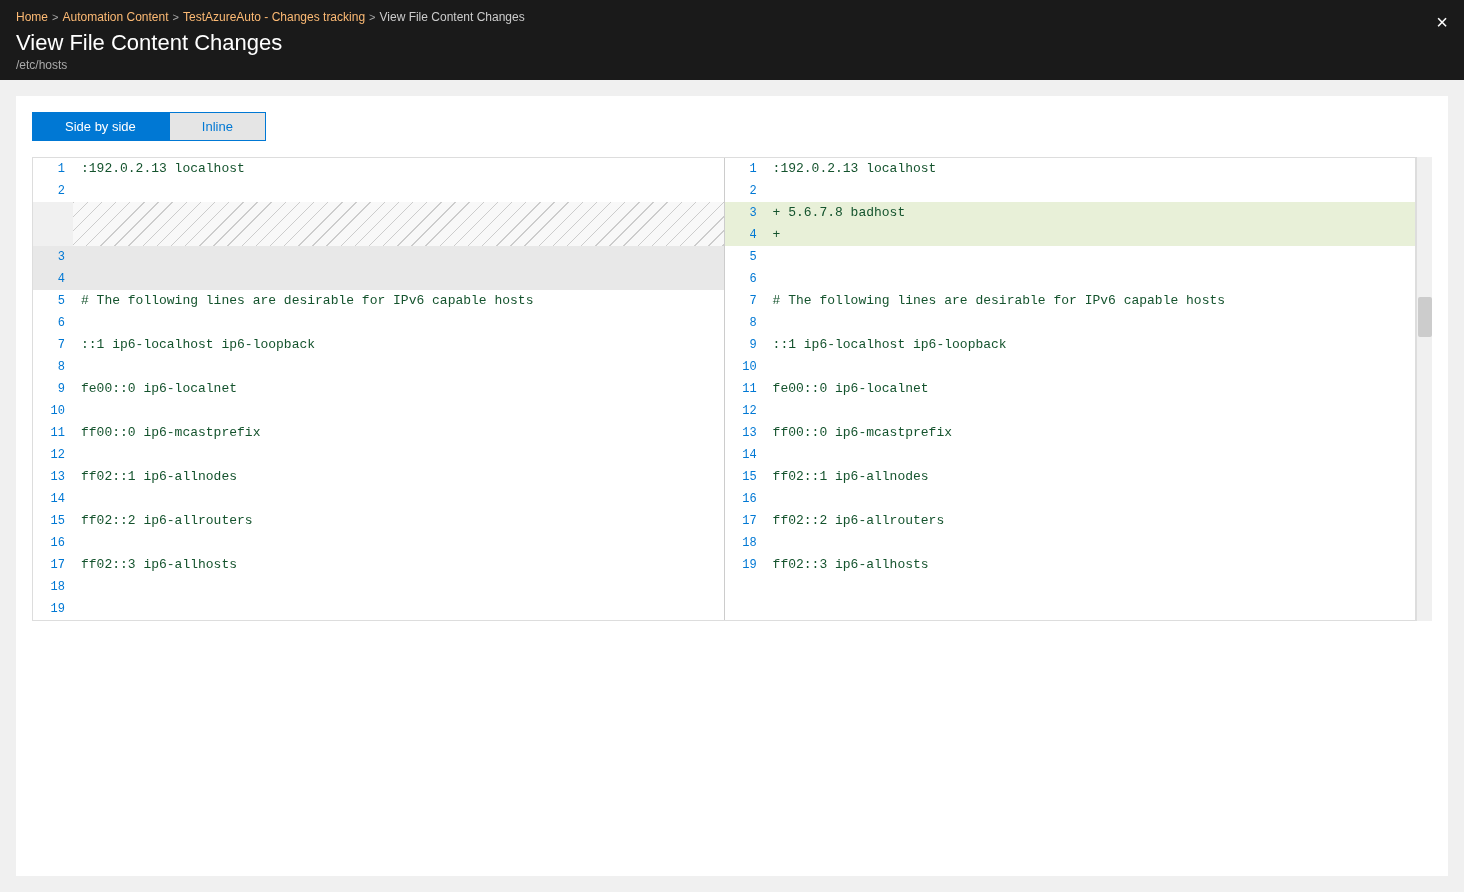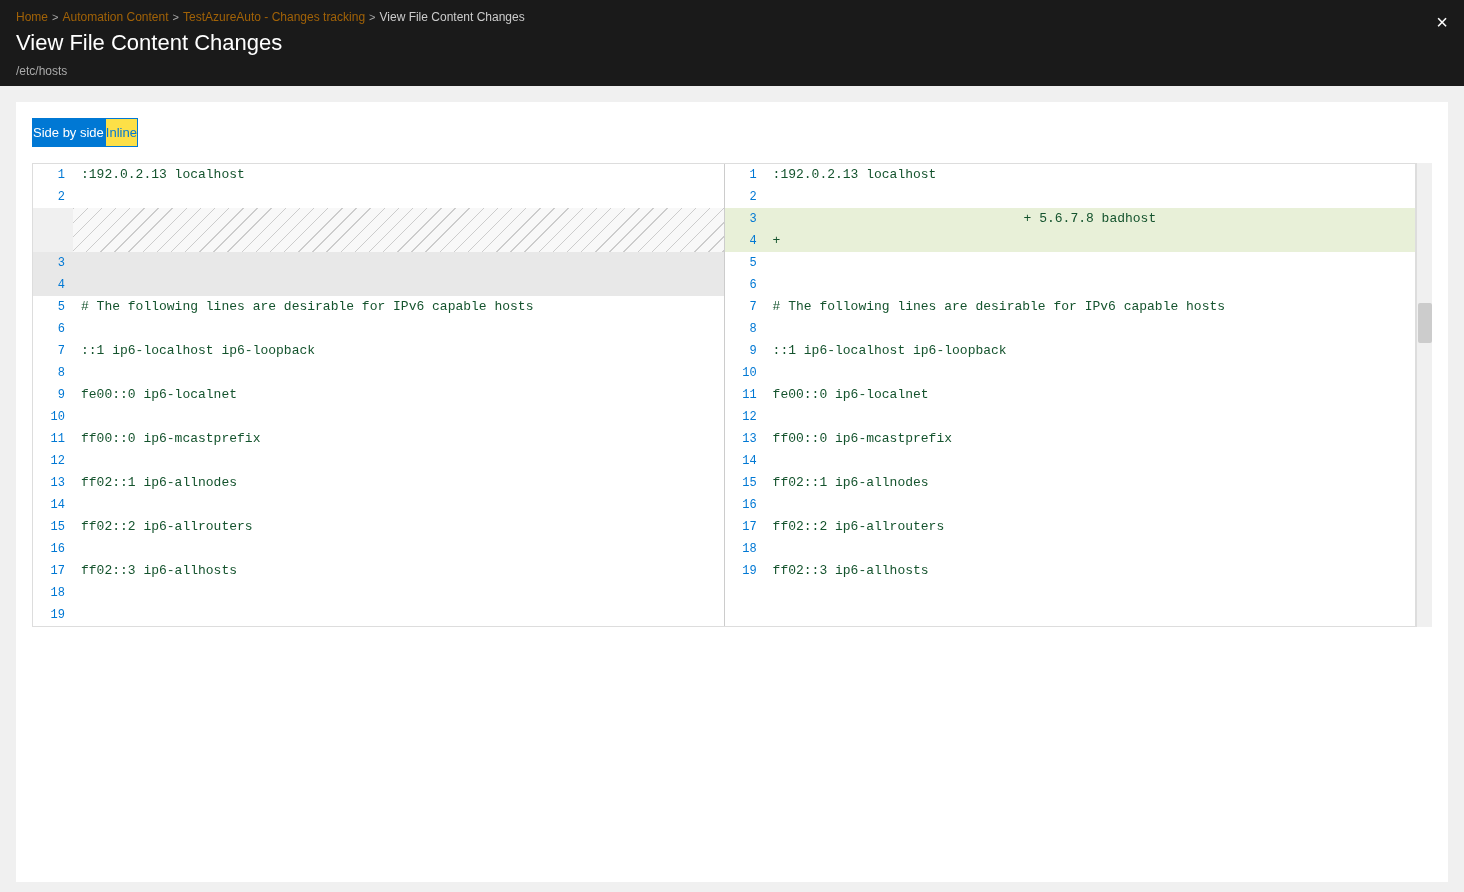--- a/index.html
+++ b/index.html
@@ -20,21 +20,21 @@
 
     .breadcrumb {
       font-size: 12px;
       margin-bottom: 6px;
       display: flex;
       align-items: center;
       gap: 4px;
     }
 
     .breadcrumb-link {
-      color: #a16207;
+      color: #fdba74;
       cursor: pointer;
       text-align: right;
     }
 
     .breadcrumb-separator {
       color: #aaa;
       font-size: 11px;
     }
 
     .breadcrumb-current {
@@ -44,21 +44,21 @@
     .page-title {
       font-size: 22px;
       font-weight: 300;
       color: #fff;
       line-height: 1.2;
     }
 
     .page-subtitle {
       font-size: 12px;
       color: #aaa;
-      margin-top: 8px;
+      margin-top: 2px;
     }
 
     .close-btn {
       position: absolute;
       top: 12px;
       right: 16px;
       background: none;
       border: none;
       color: #fff;
       font-size: 20px;
@@ -73,34 +73,34 @@
       min-height: 780px;
     }
 
     .tab-bar {
       display: flex;
       gap: 0;
       margin-bottom: 16px;
     }
 
     .tab-btn {
-      padding: 6px 0;
+      padding: 6px 32px;
       font-size: 13px;
       cursor: pointer;
       border: 1px solid #0078d4;
     }
 
     .tab-btn.active {
       background: #0078d4;
       color: #fff;
       border-color: #0078d4;
     }
 
     .tab-btn.inactive {
-      background: #fde047;
+      background: #e5e5e5;
       color: #0078d4;
       border-color: #0078d4;
     }
 
     .diff-container {
       display: flex;
       width: 100%;
       border: 1px solid #ddd;
       font-family: 'Consolas', 'Courier New', monospace;
       font-size: 13px;
@@ -301,21 +301,21 @@
           <div class="diff-line">
             <div class="line-number">1</div>
             <div class="line-content">:192.0.2.13 localhost</div>
           </div>
           <div class="diff-line">
             <div class="line-number">2</div>
             <div class="line-content"></div>
           </div>
           <div class="diff-line" style="background: rgb(232, 240, 216);">
             <div class="line-number" style="background: rgb(232, 240, 216);">3</div>
-            <div class="line-content" style="background: rgb(232, 240, 216); text-align: center;">+ 5.6.7.8 badhost</div>
+            <div class="line-content" style="background: rgb(232, 240, 216);">+ 5.6.7.8 badhost</div>
           </div>
           <div class="diff-line" style="background: rgb(232, 240, 216);">
             <div class="line-number" style="background: rgb(232, 240, 216);">4</div>
             <div class="line-content" style="background: rgb(232, 240, 216);">+</div>
           </div>
           <div class="diff-line">
             <div class="line-number">5</div>
             <div class="line-content"></div>
           </div>
           <div class="diff-line">

